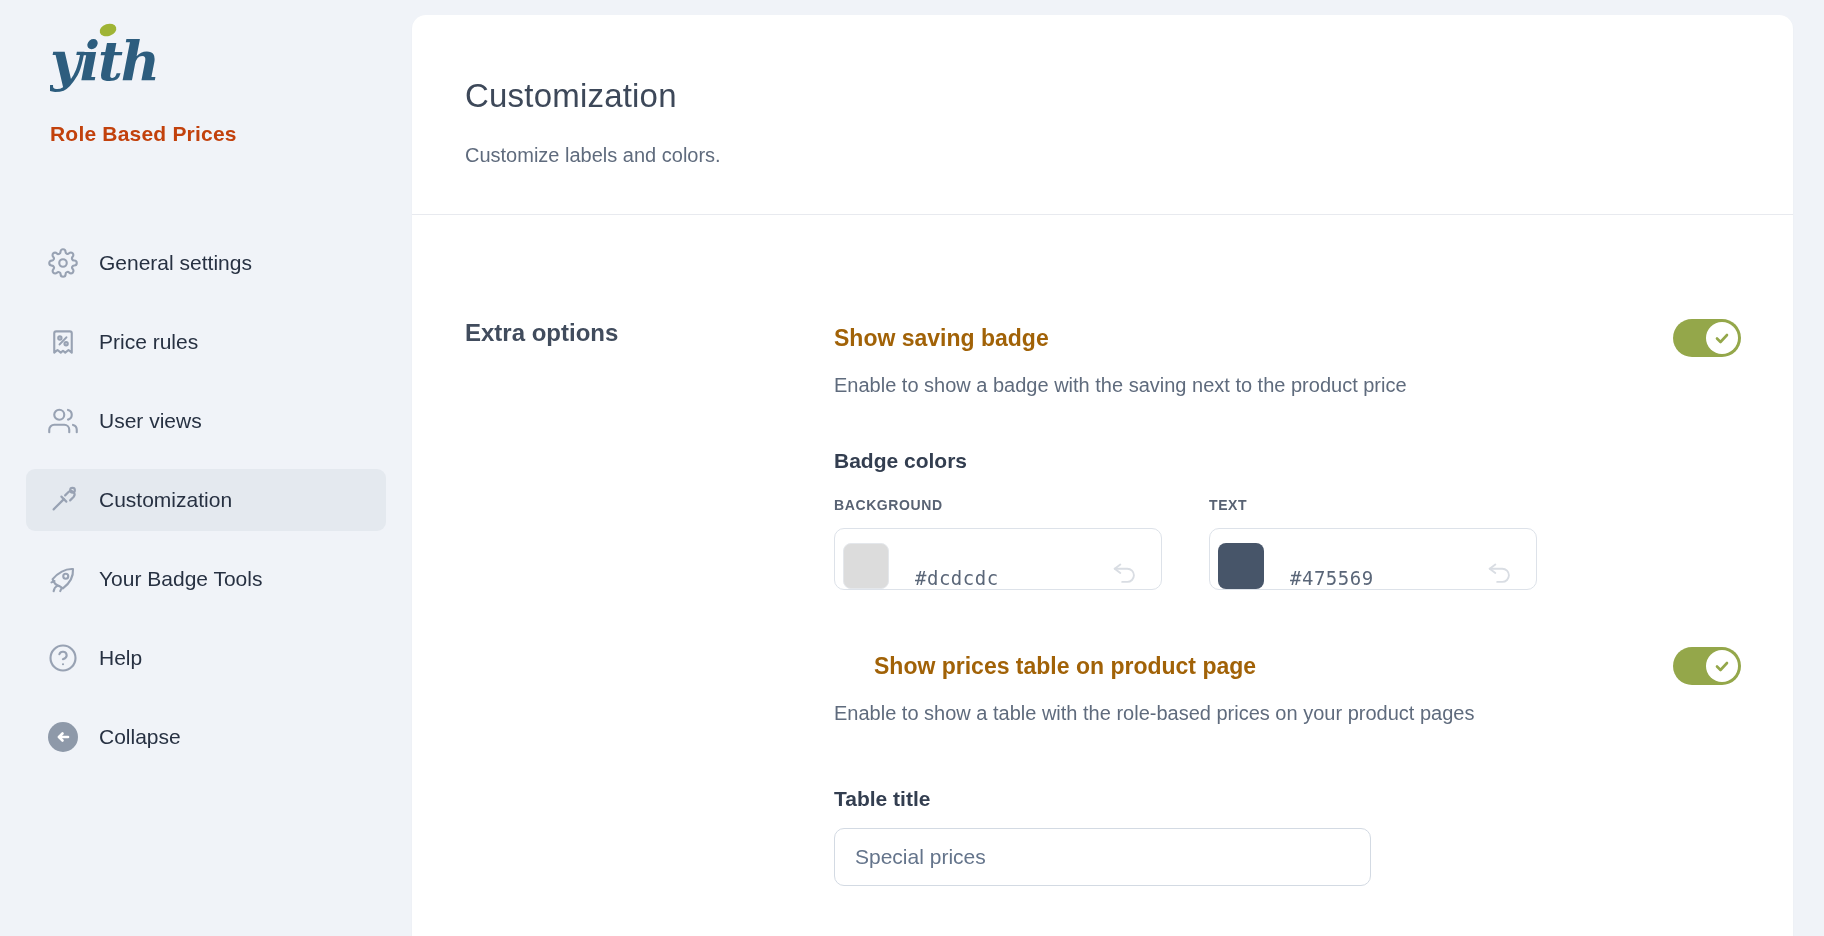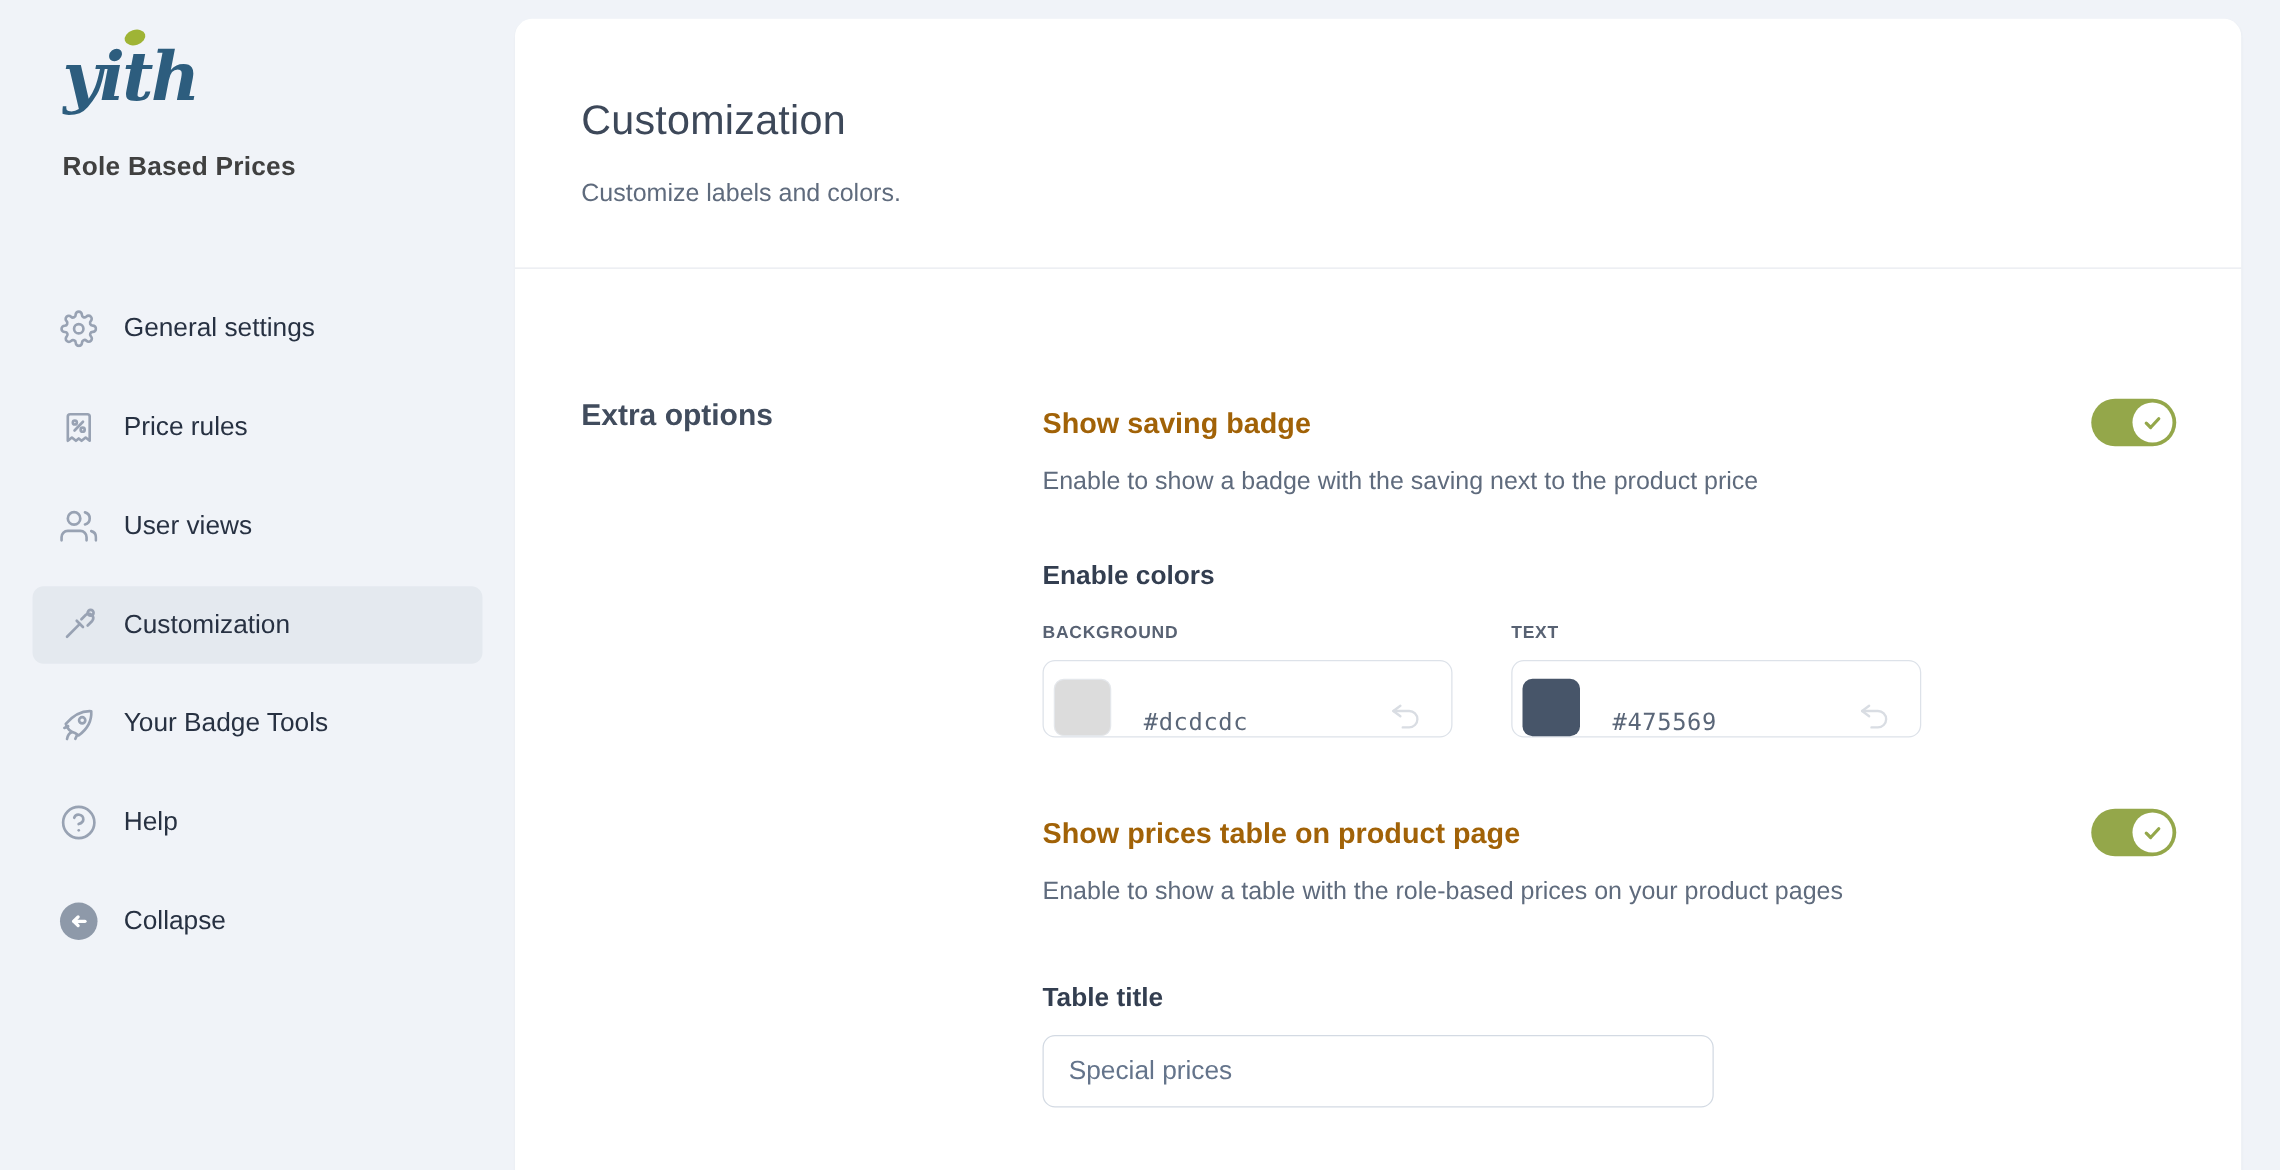--- a/index.html
+++ b/index.html
@@ -4,21 +4,21 @@
 <style>
   * { margin:0; padding:0; box-sizing:border-box; }
   html,body { width:1824px; height:936px; overflow:hidden; }
   body { font-family:"Liberation Sans","DejaVu Sans",sans-serif; background:#f0f3f8; }
   .app { display:flex; width:1824px; height:936px;border-radius:11px; }
 
   
   .sidebar { width:412px; flex:0 0 412px; padding:18px 0 0 0; }
   .brand { padding-left:50px; }
   .logo-svg { display:block; }
-  .brand-name { margin-top:24px; font-size:21px; font-weight:bold; color:#404040; letter-spacing:.2px; }
+  .brand-name { margin-top:24px; font-size:21px; font-weight:bold; color:#c2410c; letter-spacing:.2px; }
   .nav { margin-top:86px; display:flex; flex-direction:column; gap:17px; }
   .nav-item { display:flex; align-items:center; height:62px; width:360px; margin-left:26px;
               padding-left:22px; border-radius:9px; cursor:pointer; }
   .nav-item.active { background:#e4e9ef; }
   .nav-icon { width:30px; height:30px; flex:0 0 30px; color:#98a2b3; display:flex; align-items:center; justify-content:center; }
   .nav-icon svg { width:30px; height:30px; stroke:currentColor; fill:none; stroke-width:1.7; stroke-linecap:round; stroke-linejoin:round; }
   .nav-label { margin-left:21px; font-size:21px; font-weight:500; color:#273142; }
   .collapse-circle { width:30px; height:30px; border-radius:50%; background:#8e99a9; display:flex; align-items:center; justify-content:center; }
   .collapse-circle svg { width:16px; height:16px; stroke:#ffffff; fill:none; stroke-width:2.6; stroke-linecap:round; stroke-linejoin:round; }
 
@@ -49,21 +49,21 @@
   .color-field { width:328px; }
   .color-mini-label { font-size:14px; font-weight:600; color:#586273; letter-spacing:.6px; }
   .color-box { margin-top:15px; height:62px; border:1px solid #dde2e9; border-radius:10px;
                display:flex; align-items:flex-end; padding:0 20px 0 8px; background:#fff; cursor:pointer; }
   .swatch { width:46px; height:46px; border-radius:8px; flex:0 0 46px; }
   .swatch.light { border:1px solid #e4e7eb; }
   .hex-value { margin-left:26px; font-family:"DejaVu Sans Mono","Liberation Mono",monospace; font-size:19px; color:#5a6678; letter-spacing:.5px; }
   .reset-btn { margin-left:auto; width:32px; height:32px; color:#d9dde3; cursor:pointer; display:flex; align-items:center; justify-content:center; }
   .reset-btn svg { width:30px; height:30px; stroke:currentColor; fill:none; stroke-width:2; stroke-linecap:round; stroke-linejoin:round; }
 
-  .row-gap-lg { margin-top:57px; }
+  .row-gap-lg { margin-top:57px;margin-left:40px; }
   .input-label { margin-top:62px; font-size:21px; font-weight:600; color:#333e50; }
   .text-input { margin-top:17px; width:537px; height:58px; border:1px solid #d3dae3; border-radius:10px;
                 padding:0 20px; font-family:"Liberation Sans","DejaVu Sans",sans-serif;
                 font-size:21px; color:#64748b; background:#fff; outline:none; display:block; }
 </style>
 </head>
 <body>
 
 <div class="app">
 
@@ -182,21 +182,21 @@
             <div class="toggle on">
               <span class="knob">
                 <svg viewBox="0 0 16 16">
                     <polyline points="3,8.5 6.5,12 13,5"></polyline>
                   </svg>
               </span>
             </div>
           </div>
           <div class="field-desc">Enable to show a badge with the saving next to the product price</div>
 
-          <div class="subheading">Enable colors</div>
+          <div class="subheading">Badge colors</div>
           <div class="color-grid">
 
             <div class="color-field">
               <div class="color-mini-label">BACKGROUND</div>
               <div class="color-box">
                 <span class="swatch light" style="background: rgb(220, 220, 220);"></span>
                 <span class="hex-value">#dcdcdc</span>
                 <span class="reset-btn">
                   <svg viewBox="0 0 32 32">
                       <polyline points="11,7 5,11.5 11,16"></polyline>

